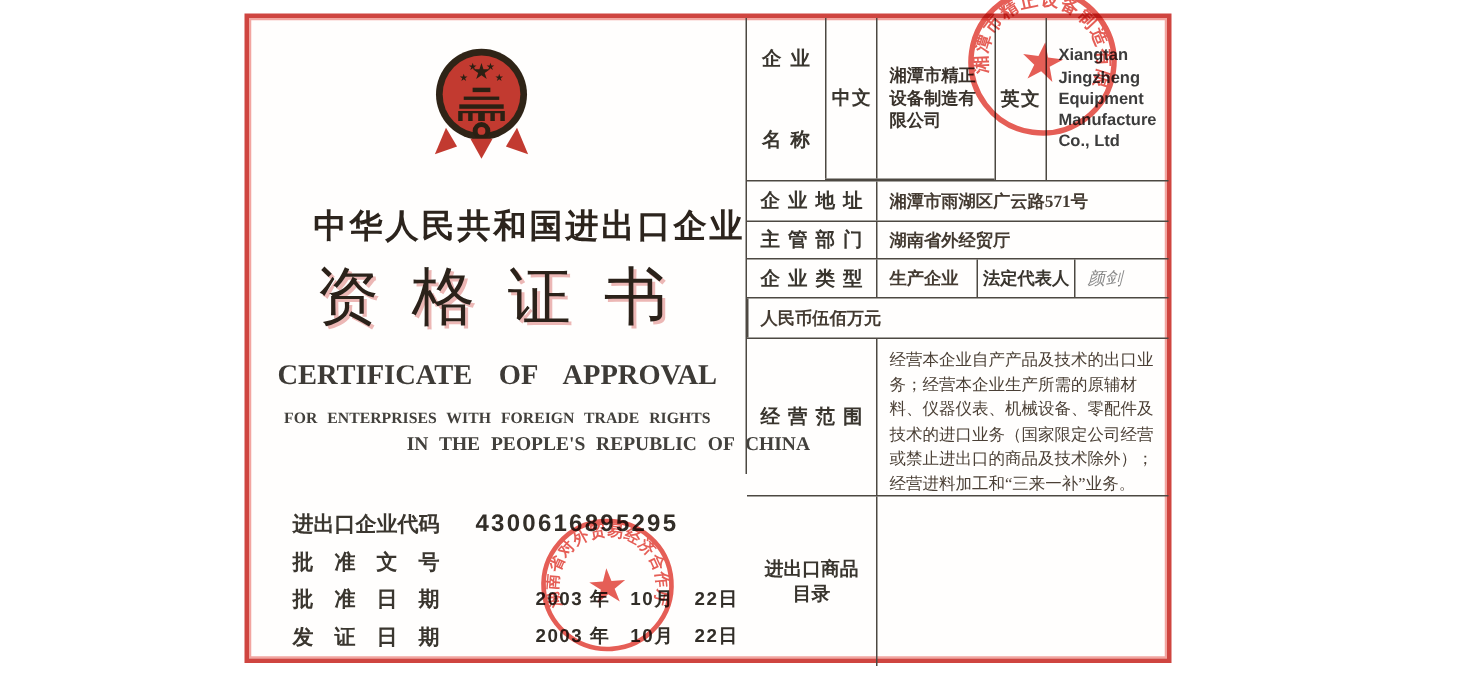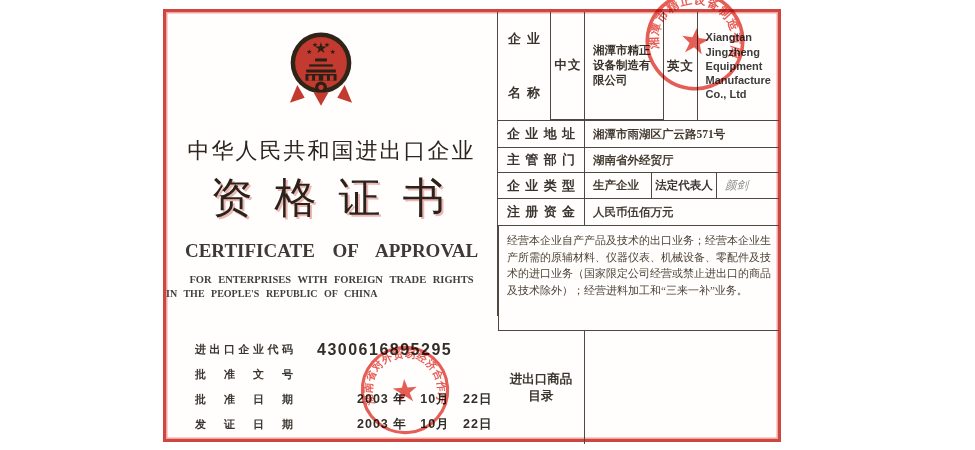--- a/index.html
+++ b/index.html
@@ -11,46 +11,46 @@
   .certificate{
     position:absolute;left:163px;top:9px;width:612px;height:427px;
     border:3px solid #cf4540;
     box-shadow:inset 0 0 0 1.5px #f2a5a0;
     background:#fffefd;
   }
   
   .left-panel{position:absolute;left:0;top:0;width:331px;height:100%;}
   .emblem{position:absolute;left:118px;top:16px;width:74px;height:92px;}
   .title-cn1{
-    position:absolute;left:0;top:124px;width:331px;text-align:center;
-    font-size:22px;letter-spacing:2px;color:#2c241d;font-weight:400;
+    position:absolute;left:0;top:124px;width:331px;text-align:right;
+    font-size:22px;letter-spacing:2px;color:#2c241d;font-weight:700;
     white-space:nowrap;
   }
   .title-cn2{
     position:absolute;left:14px;top:158px;width:317px;text-align:center;
     font-size:42px;font-weight:normal;letter-spacing:22px;color:#2b221a;
     text-shadow:2px 2px 0 rgba(205,69,64,.38);white-space:nowrap;
   }
   .title-en{
     position:absolute;left:0;top:228px;width:331px;text-align:center;
     font-size:19px;font-weight:bold;color:#3d3a36;word-spacing:13px;
     white-space:nowrap;
   }
   .sub-en1{
     position:absolute;left:0;top:262px;width:331px;text-align:center;
     font-size:10.5px;font-weight:bold;color:#42403c;word-spacing:4px;white-space:nowrap;
   }
   .sub-en2{
-    position:absolute;left:0;top:276px;width:331px;text-align:left;
-    font-size:10px;font-weight:bold;color:#42403c;word-spacing:4px;white-space:nowrap;
+    position:absolute;left:0;top:276px;width:331px;text-align:right;
+    font-size:13px;font-weight:bold;color:#42403c;word-spacing:4px;white-space:nowrap;padding-left:43px;
   }
   .info-block{position:absolute;left:29px;top:325px;width:300px;}
   .info-row{height:25px;display:flex;align-items:center;}
   .info-label{
-    display:inline-block;width:98px;font-size:11px;color:#3a362f;font-weight:600;
+    display:inline-block;width:98px;font-size:14px;color:#3a362f;font-weight:600;
     text-align:justify;text-align-last:justify;flex:none;
   }
   .info-value{
     margin-left:24px;font-size:12.5px;font-weight:bold;color:#322e28;
     font-family:"Liberation Sans","DejaVu Sans",sans-serif;white-space:pre;
   }
   .info-row.date .info-value{margin-left:64px;letter-spacing:1px;}
   .info-row.code .info-value{font-size:16px;letter-spacing:1.5px;}
   
   .table{
@@ -206,27 +206,27 @@
         <span class="lab-inner">企业类型</span>
       </div>
       <div class="cell bl val" style="width:67px">生产企业</div>
       <div class="cell bl lab" style="width:65px">
         <span style="font-size:11.5px">法定代表人</span>
       </div>
       <div class="cell bl val" style="flex:1;color:#8a8a8a;font-weight:400;font-style:italic">颜剑</div>
     </div>
 
     <div class="trow" style="height:26px">
-      <div class="cell lab" style="width:86px">
-        <span class="lab-inner">注册资金</span>
-      </div>
       <div class="cell bl val" style="flex:1">人民币伍佰万元</div>
     </div>
 
     <div class="trow" style="height:104px">
+      <div class="cell lab" style="width:86px">
+        <span class="lab-inner">经营范围</span>
+      </div>
       <div class="cell bl scope-val" style="flex:1">经营本企业自产产品及技术的出口业务；经营本企业生产所需的原辅材料、仪器仪表、机械设备、零配件及技术的进口业务（国家限定公司经营或禁止进出口的商品及技术除外）；经营进料加工和“三来一补”业务。</div>
     </div>
 
     <div class="trow" style="height:113px">
       <div class="cell lab catalog-lab" style="width:86px">
         <span class="lab-inner">进出口商品目录</span>
       </div>
       <div class="cell bl val" style="flex:1"></div>
     </div>
   </div>

